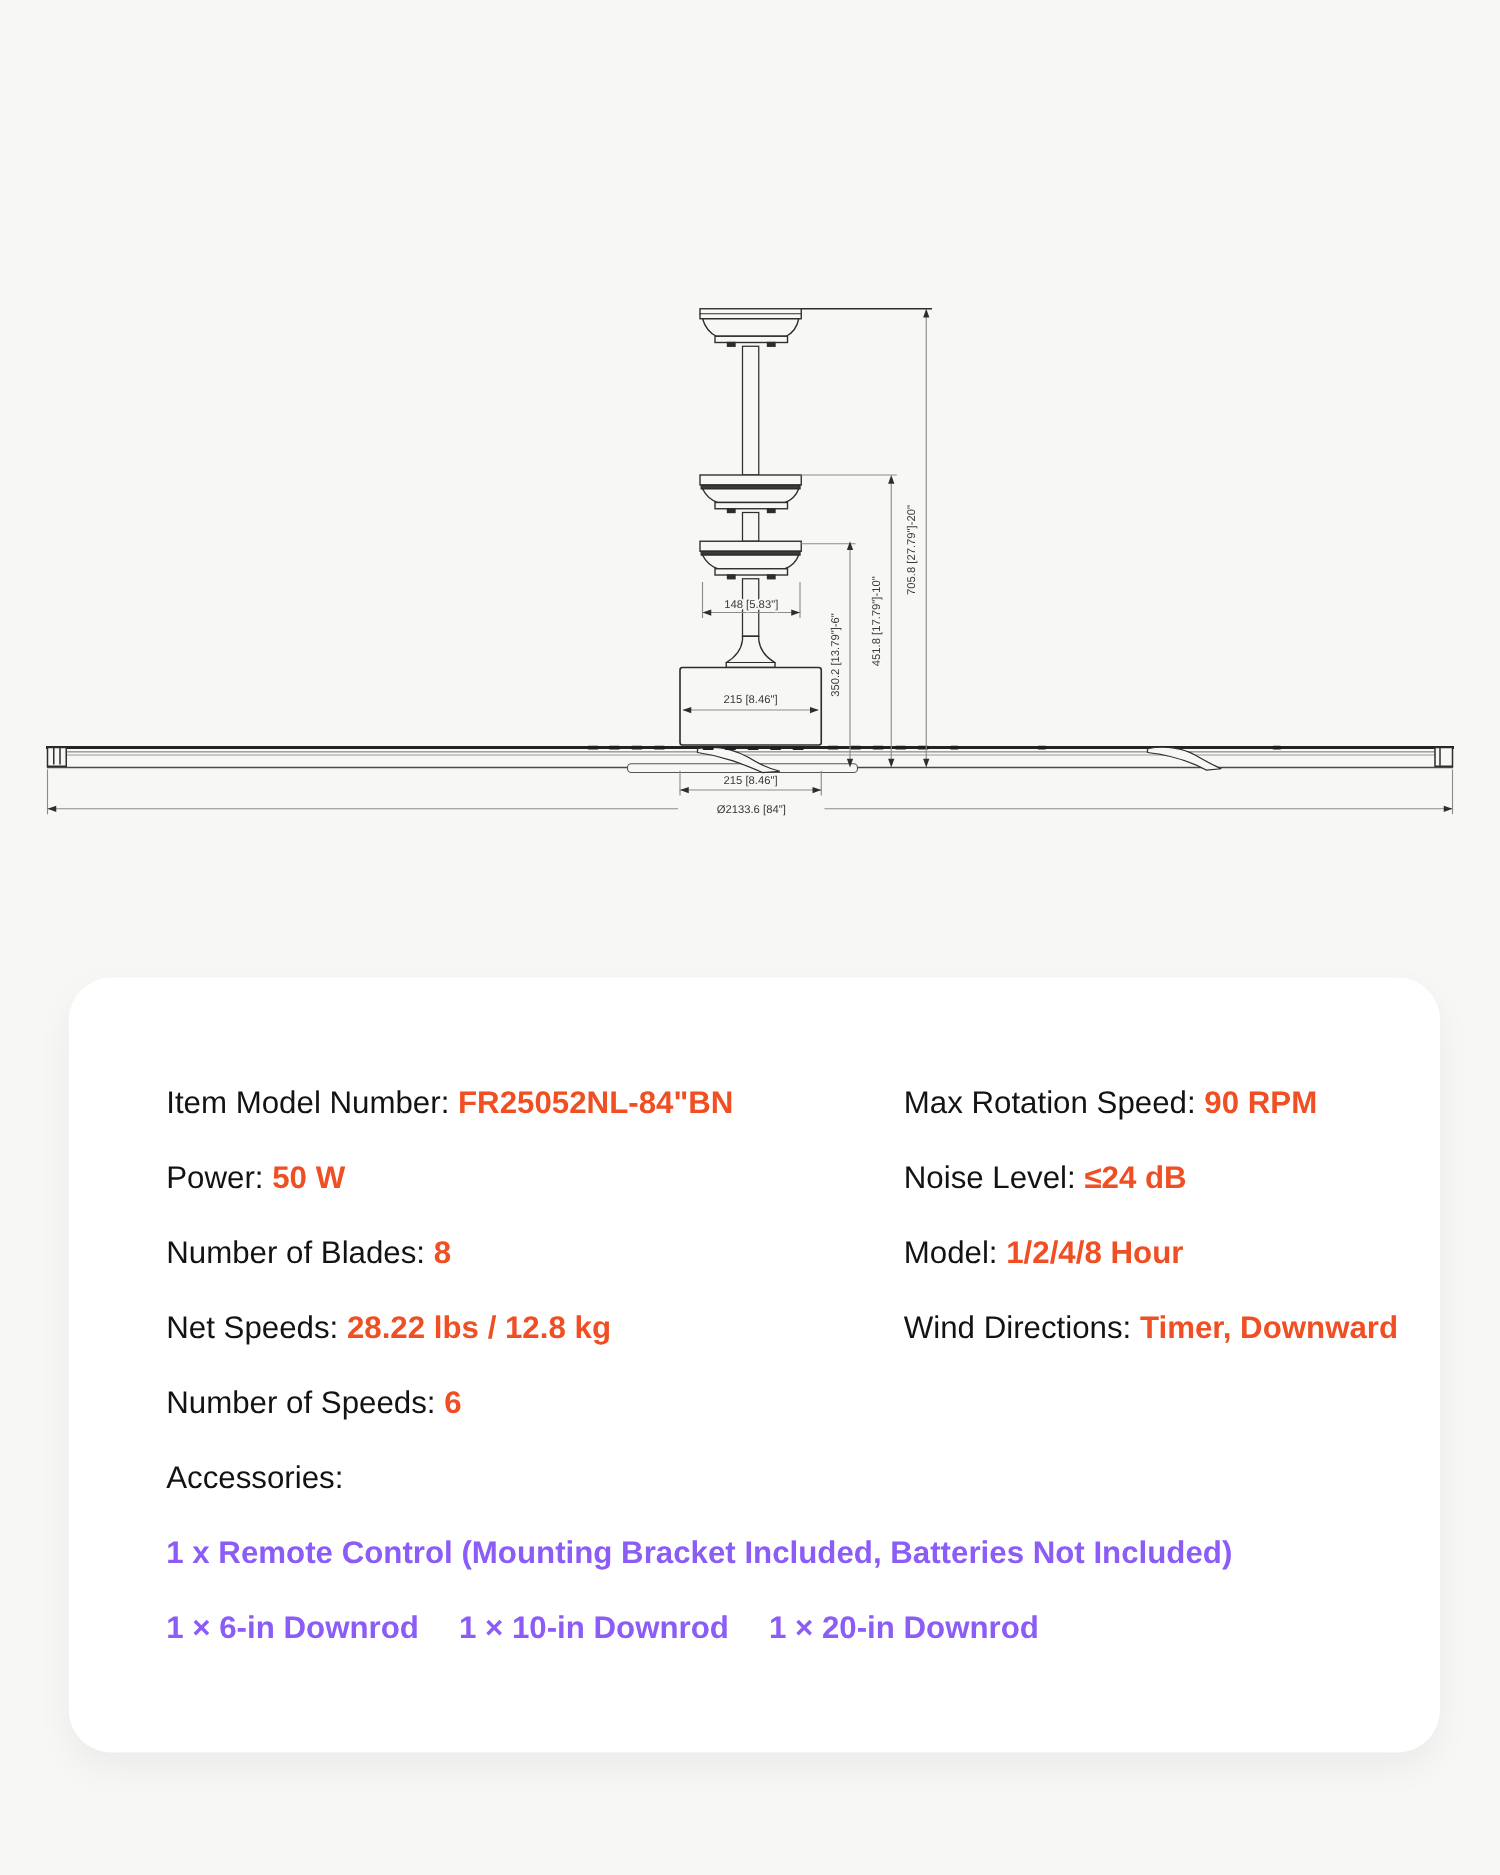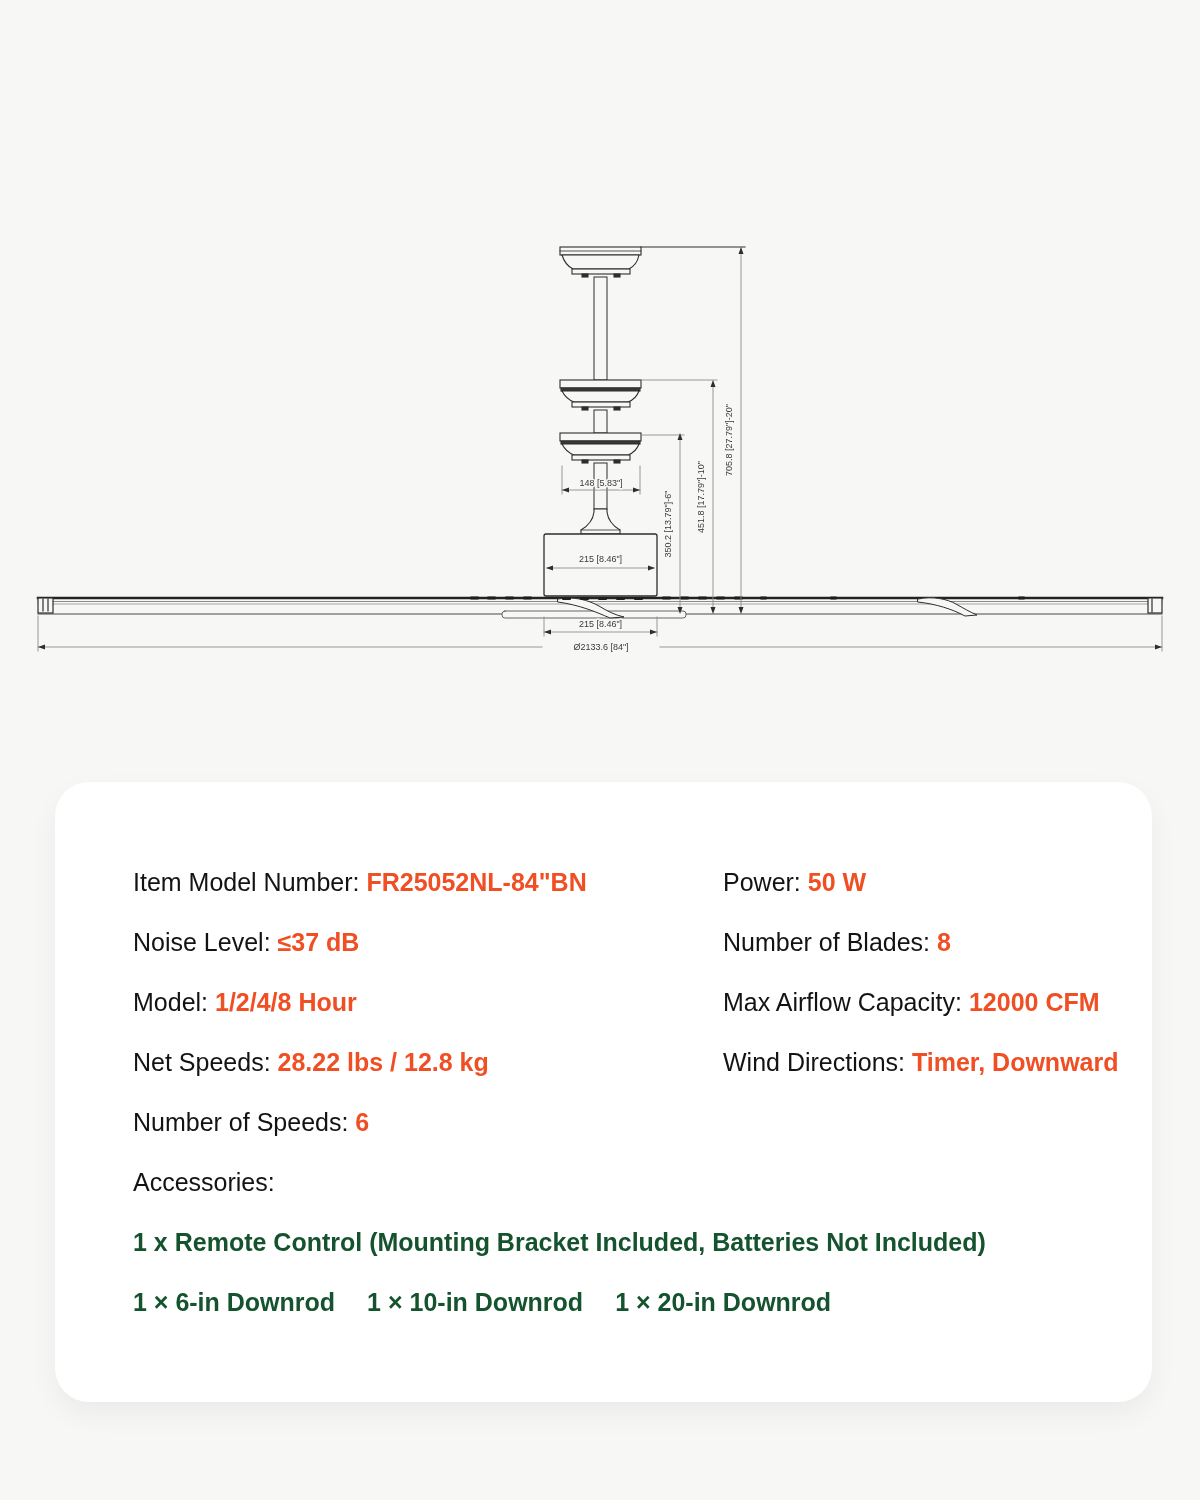--- a/index.html
+++ b/index.html
@@ -44,21 +44,21 @@
     font-weight:500;
     white-space:nowrap;
   }
   .spec-value{
     color:#f04e23;
     font-weight:600;
   }
   .full-row{grid-column:1 / span 2;}
   .acc-line{
     height:60px;line-height:60px;
-    font-size:25px;font-weight:700;color:#14532d;white-space:nowrap;
+    font-size:25px;font-weight:700;color:#8b5cf6;white-space:nowrap;
   }
   .acc-items{display:flex;gap:32px;align-items:center;}
 </style>
 </head>
 <body>
 
 <div class="page">
 
   <svg class="diagram" viewBox="0 0 1200 760">
     <g stroke-linecap="square" fill="none">
@@ -200,28 +200,28 @@
         <text x="732" y="440" text-anchor="middle" class="dim-text" transform="rotate(-90 732 440)">705.8 [27.79"]-20"</text>
       </g>
 
     </g>
   </svg>
 
   <div class="spec-card">
     <div class="spec-grid">
 
       <div class="spec-row"><span>Item Model Number: </span><span class="spec-value">FR25052NL-84"BN</span></div>
+      <div class="spec-row"><span>Max Rotation Speed: </span><span class="spec-value">90 RPM</span></div>
 
       <div class="spec-row"><span>Power: </span><span class="spec-value">50 W</span></div>
-      <div class="spec-row"><span>Noise Level: </span><span class="spec-value">≤37 dB</span></div>
+      <div class="spec-row"><span>Noise Level: </span><span class="spec-value">≤24 dB</span></div>
 
       <div class="spec-row"><span>Number of Blades: </span><span class="spec-value">8</span></div>
       <div class="spec-row"><span>Model: </span><span class="spec-value">1/2/4/8 Hour</span></div>
 
-      <div class="spec-row"><span>Max Airflow Capacity: </span><span class="spec-value">12000 CFM</span></div>
       <div class="spec-row"><span>Net Speeds: </span><span class="spec-value">28.22 lbs / 12.8 kg</span></div>
 
       <div class="spec-row"><span>Wind Directions: </span><span class="spec-value">Timer, Downward</span></div>
       <div class="spec-row"><span>Number of Speeds: </span><span class="spec-value">6</span></div>
 
       <div class="spec-row full-row">Accessories:</div>
 
       <div class="acc-line full-row">1 x Remote Control (Mounting Bracket Included, Batteries Not Included)</div>
 
       <div class="acc-line full-row acc-items">

